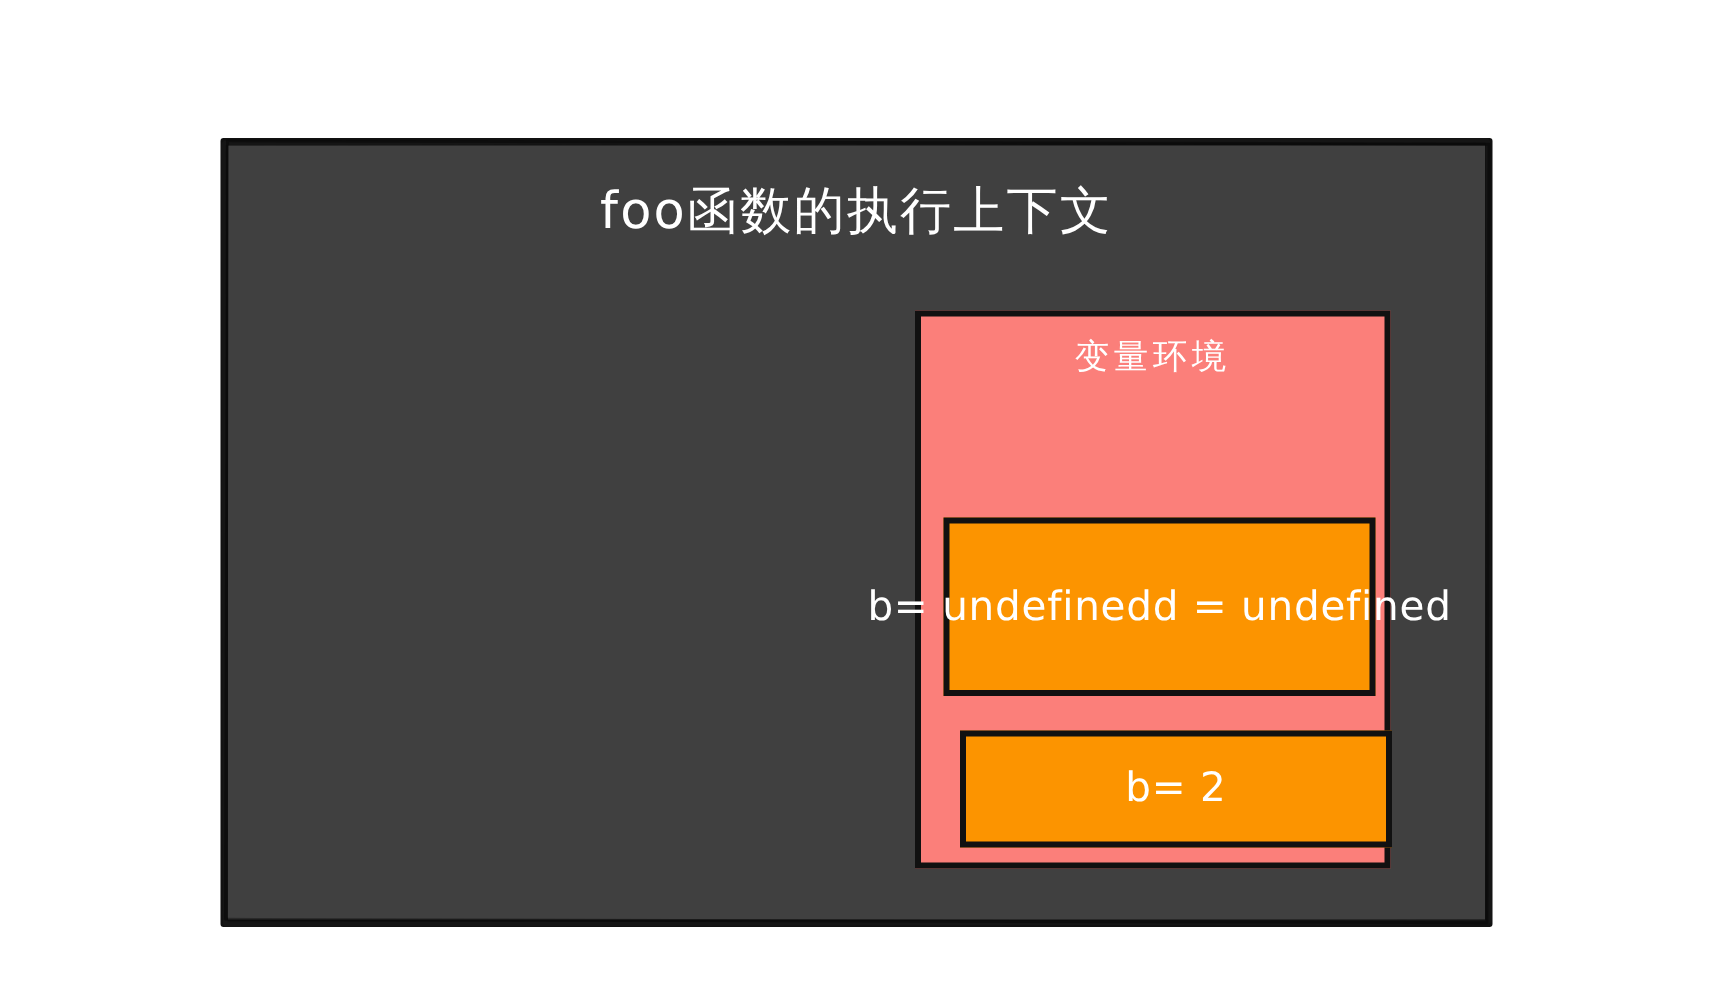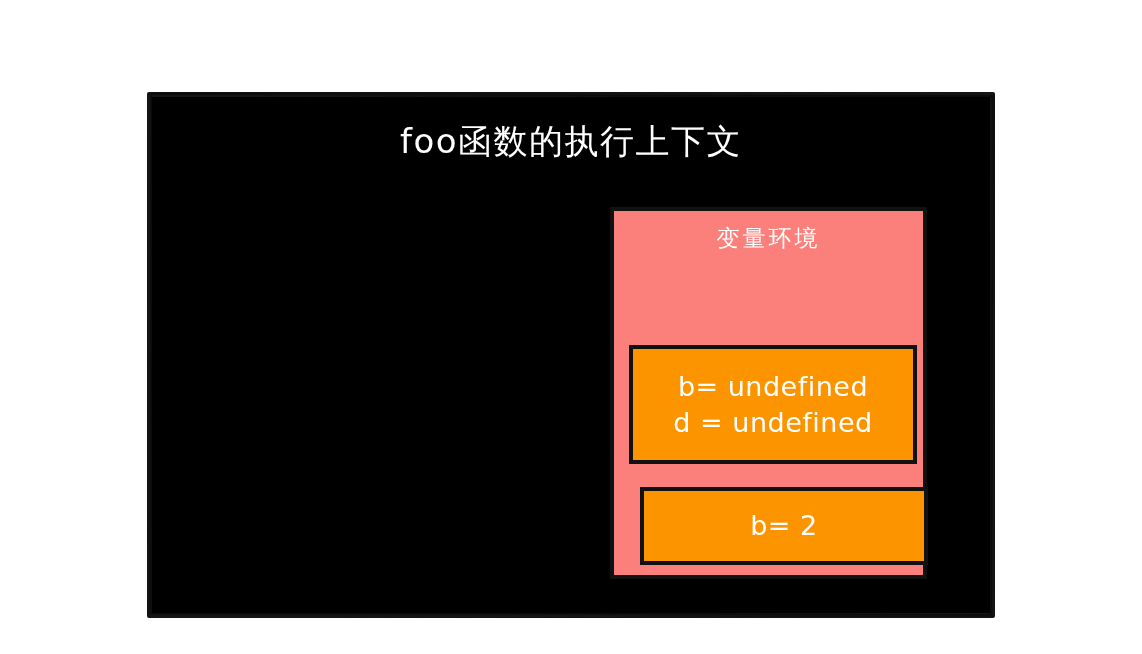--- a/index.html
+++ b/index.html
@@ -24,21 +24,21 @@
     background: #ffffff;
   }
 
   
   .context-box {
     position: absolute;
     left: 147px;
     top: 92px;
     width: 848px;
     height: 526px;
-    background: #000000;
+    background: #404040;
     box-sizing: border-box;
     
     border: 5px solid #111111;
     border-radius: 2px;
     text-decoration: underline;
   }
   .context-box::before {
     content: "";
     position: absolute;
     left: -4px;
@@ -129,21 +129,20 @@
   .var-entry.entry-a { margin-left: 4px; }
   .var-entry.entry-c { margin-top: 50px; margin-left: 10px; }
 
   
   .binding-box {
     position: absolute;
     background: #fc9400;
     border: 4px solid #111111;
     box-sizing: border-box;
     display: flex;
-    flex-direction: column;
     align-items: center;
     justify-content: center;
   }
   .binding-box.tdz-box {
     left: 15px;    
     top: 134px;    
     width: 288px;  
     height: 119px; 
   }
   .binding-box.assigned-box {

